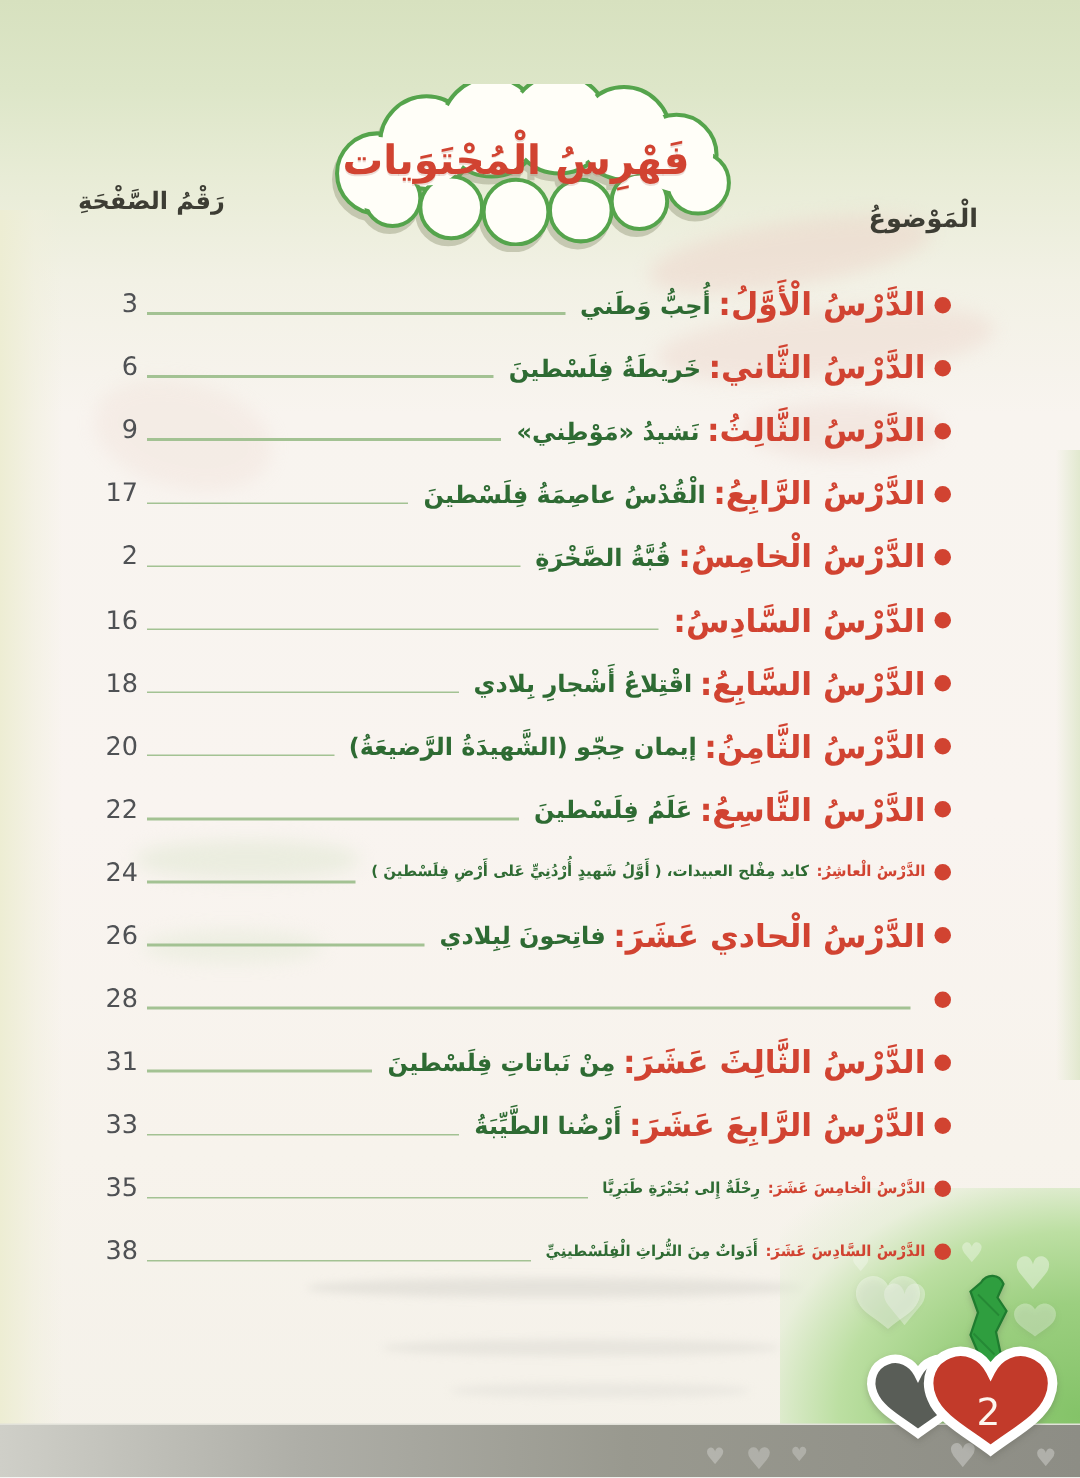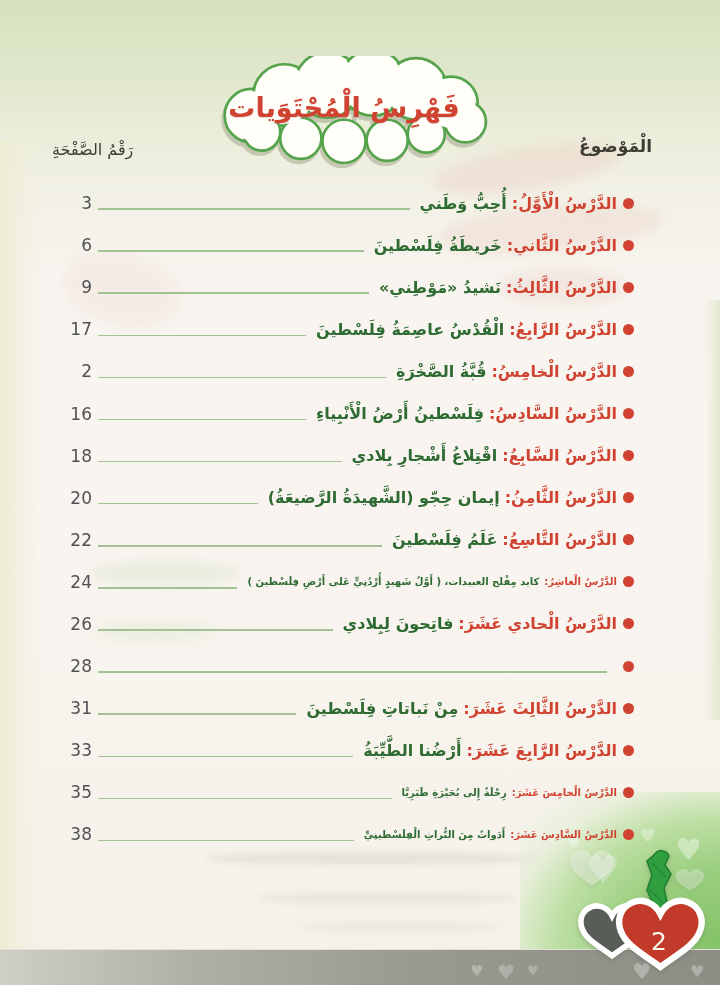--- a/index.html
+++ b/index.html
@@ -42,29 +42,29 @@
   .cloud-title{
     position:absolute;inset:0;display:flex;align-items:center;justify-content:center;
     padding-bottom:6px;
     color:var(--lesson-red,#d14331);font-size:27px;font-weight:bold;direction:rtl;
     text-shadow:0 1px 0 rgba(180,120,110,.25);
   }
 
   
   .col-topic{position:absolute;right:68px;top:136px;font-size:17px;font-weight:bold;
     color:#3d3d34;direction:rtl;}
-  .col-page{position:absolute;left:52px;top:140px;font-size:16px;font-weight:normal;
+  .col-page{position:absolute;left:52px;top:124px;font-size:16px;font-weight:bold;
     color:#3d3d34;direction:rtl;}
 
   
   .toc{position:absolute;top:182px;left:50px;right:86px;direction:rtl;}
   .row{display:flex;align-items:center;height:42.1px;}
   .bullet{flex:none;width:11px;height:11px;border-radius:50%;
     background:var(--lesson-red,#c93726);margin-left:6px;}
-  .lesson{flex:none;color:var(--lesson-red,#d14331);font-weight:bold;font-size:16px;white-space:nowrap;}
+  .lesson{flex:none;color:var(--lesson-red,#d14331);font-weight:bold;font-size:21px;white-space:nowrap;}
   .title{flex:none;color:var(--title-green,#2e6b33);font-weight:bold;font-size:16px;
     white-space:nowrap;margin-right:5px;}
   .row.tight .lesson,.row.tight .title{font-size:10px;}
   .leader{flex:1;min-width:8px;height:1.5px;background:var(--leader-green,#a3c293);
     margin:0 10px 0 6px;transform:translateY(6px);}
   .pagenum{flex:none;width:42px;text-align:right;direction:ltr;
     color:#4f5154;font-size:17px;}
 
   
   .band{position:absolute;left:0;bottom:0;width:100%;height:35px;
@@ -171,21 +171,20 @@
       <span class="bullet"></span>
       <span class="lesson">الدَّرْسُ الْخامِسُ:</span>
       <span class="title">قُبَّةُ الصَّخْرَةِ</span>
       <span class="leader"></span>
       <span class="pagenum">2</span>
     </div>
 
     <div class="row">
       <span class="bullet"></span>
       <span class="lesson">الدَّرْسُ السَّادِسُ:</span>
-      <span class="title">فِلَسْطينُ أَرْضُ الْأَنْبِياءِ</span>
       <span class="leader"></span>
       <span class="pagenum">16</span>
     </div>
 
     <div class="row">
       <span class="bullet"></span>
       <span class="lesson">الدَّرْسُ السَّابِعُ:</span>
       <span class="title">اقْتِلاعُ أَشْجارِ بِلادي</span>
       <span class="leader"></span>
       <span class="pagenum">18</span>

